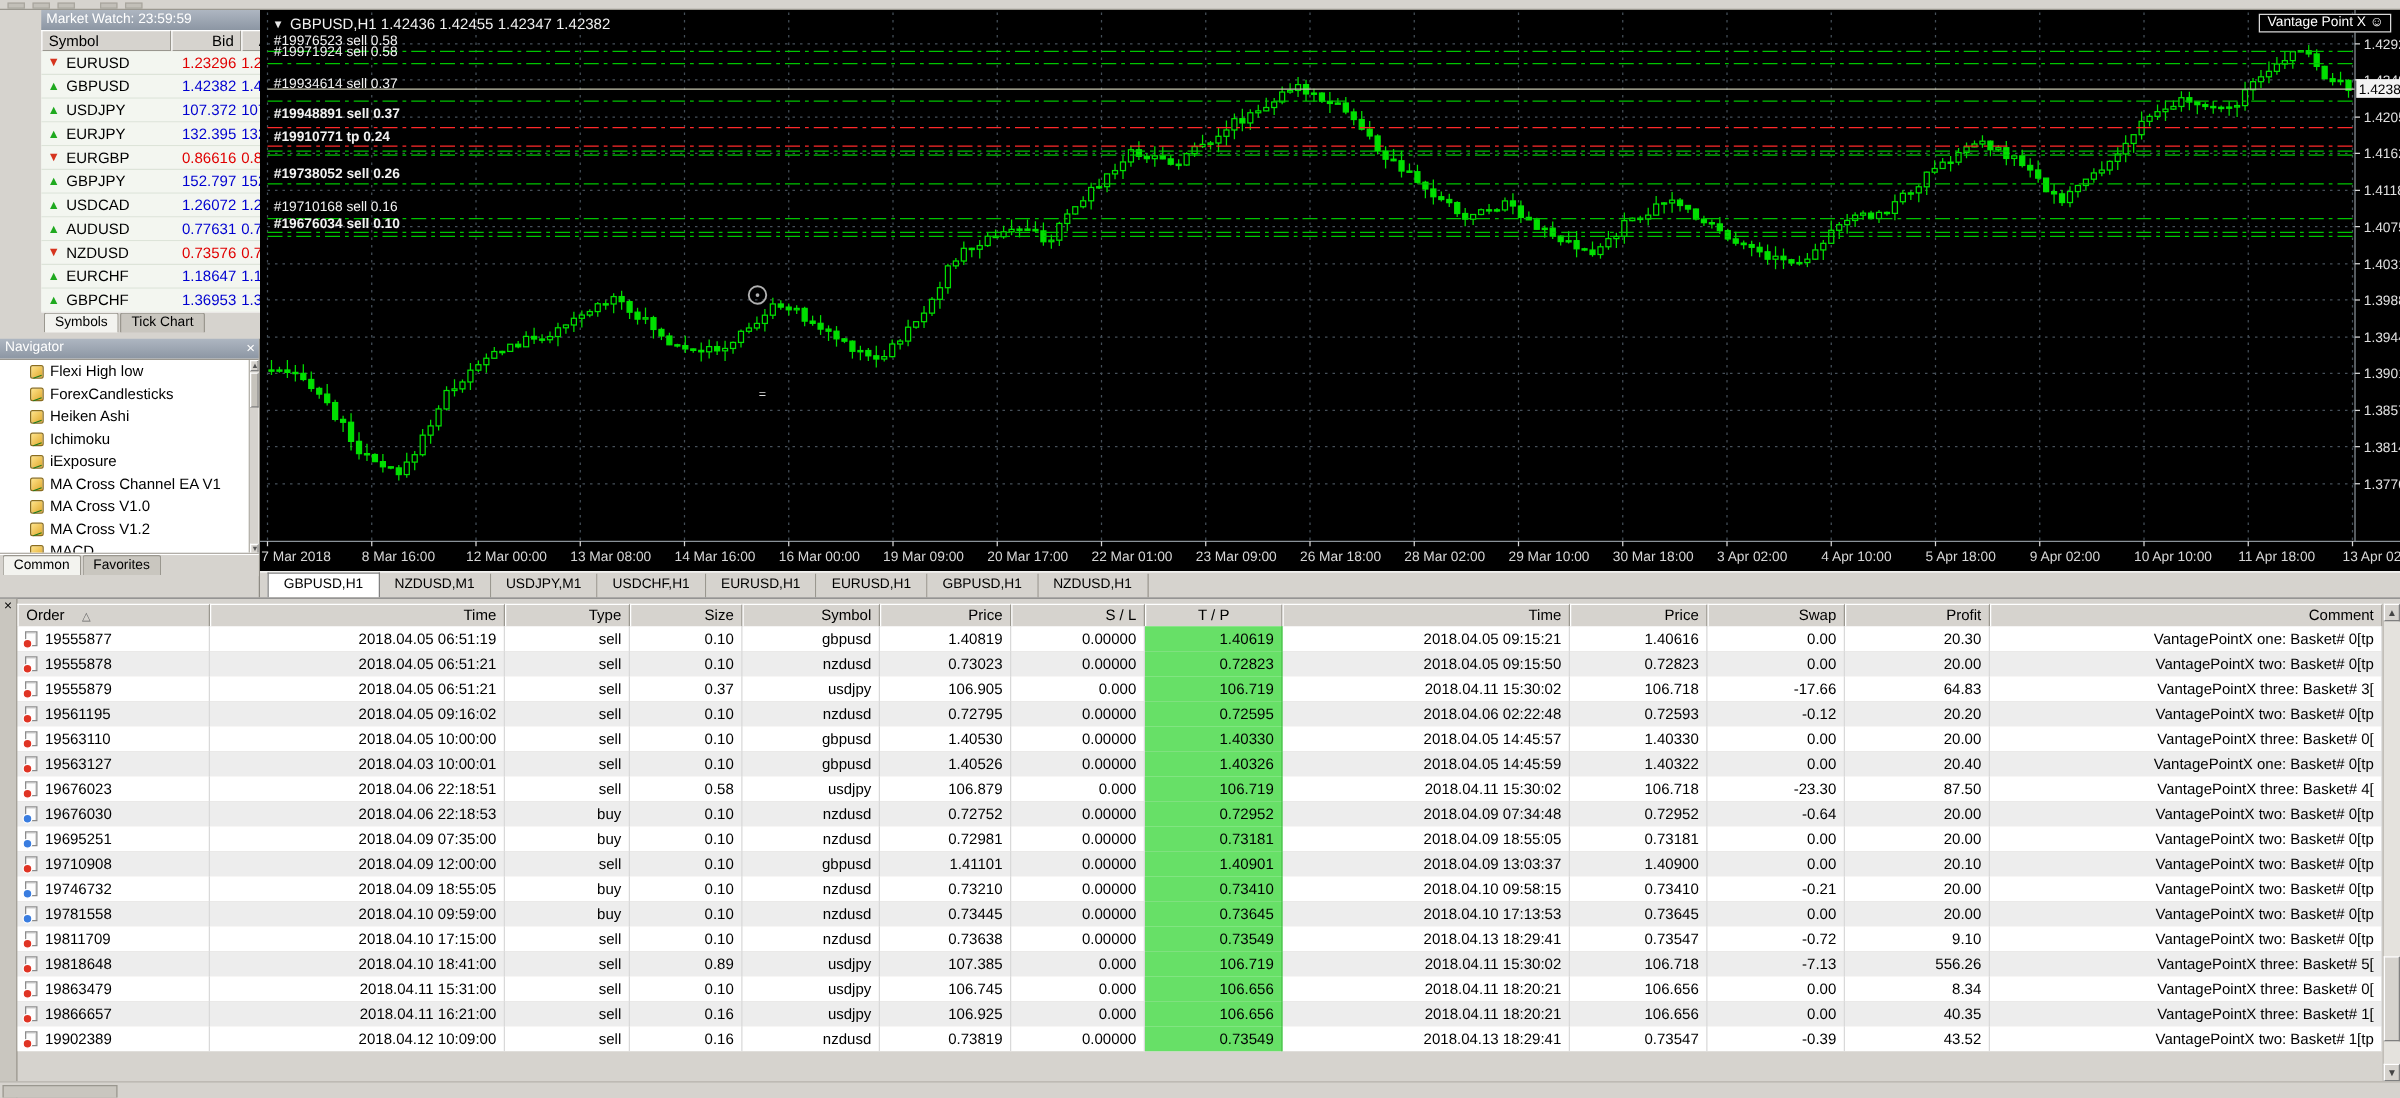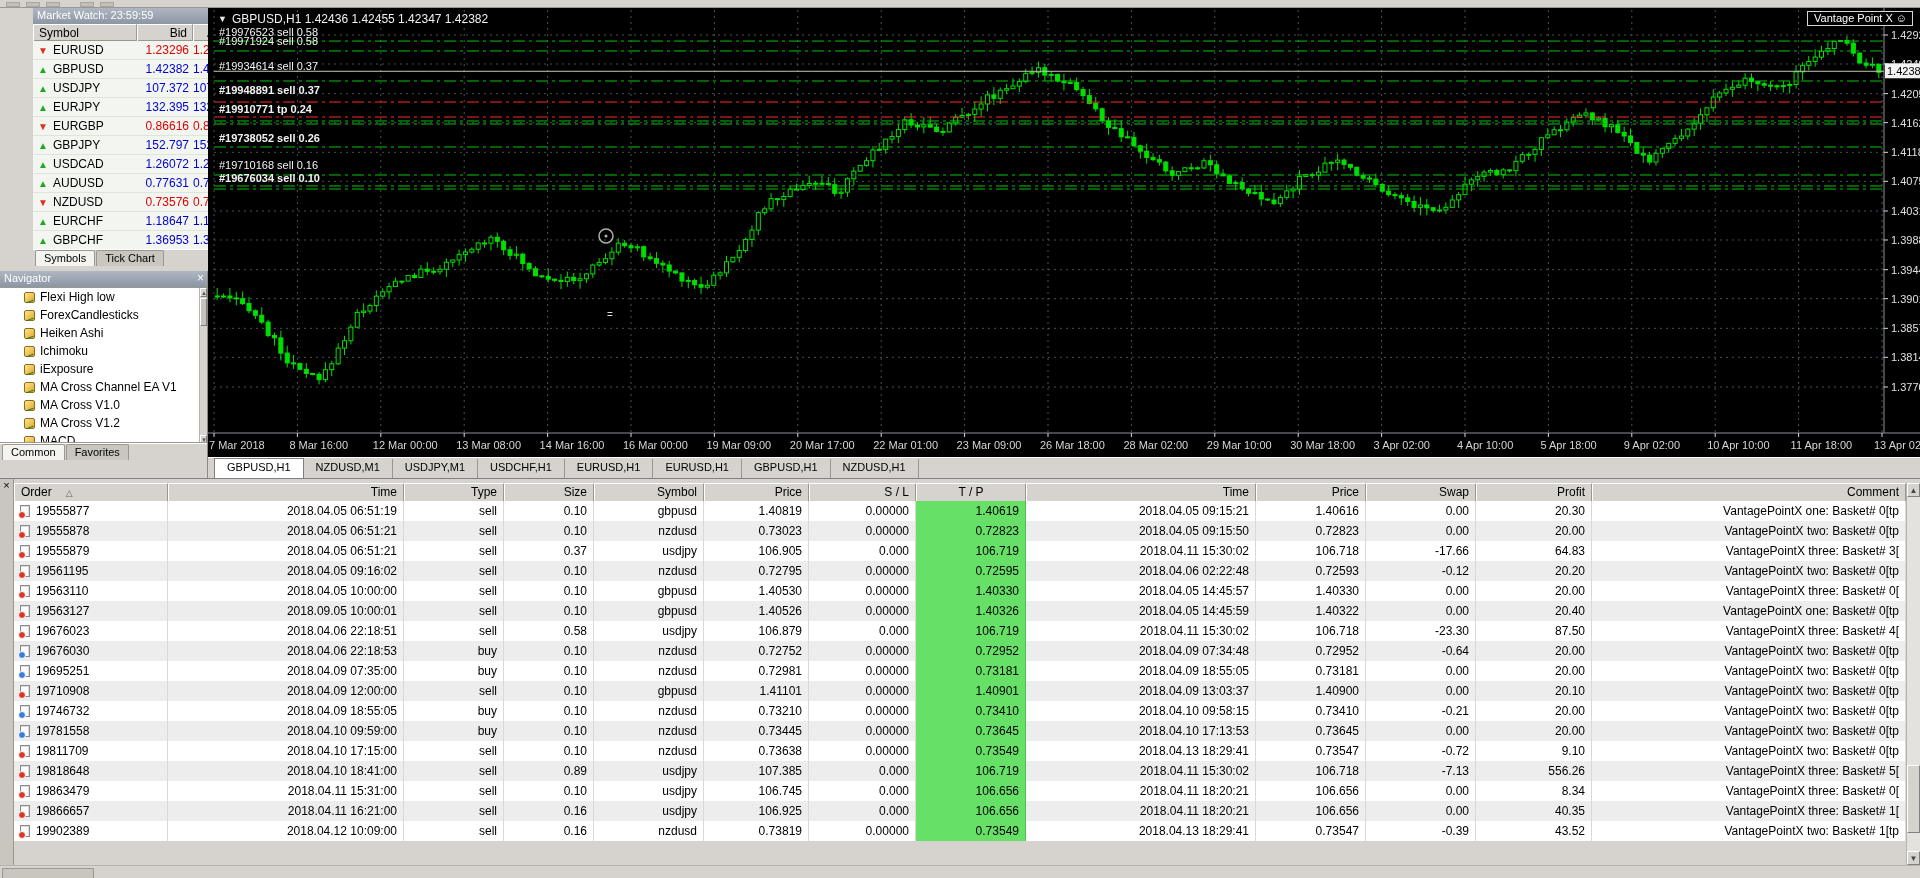--- a/index.html
+++ b/index.html
@@ -1048,21 +1048,21 @@
             <div class="td" style="flex: 0 0 110px;">1.40330</div>
             <div class="td" style="flex: 0 0 110px;">0.00</div>
             <div class="td" style="flex: 0 0 116px;">20.00</div>
             <div class="td" style="flex: 1 1 auto;">VantagePointX three: Basket# 0[</div>
           </div>
           <div class="t-row alt">
             <div class="td order" style="flex: 0 0 154px;">
               <span class="doc sell"></span>
               <span>19563127</span>
             </div>
-            <div class="td" style="flex: 0 0 236px;">2018.09.05 10:00:01</div>
+            <div class="td" style="flex: 0 0 236px;">2018.04.03 10:00:01</div>
             <div class="td" style="flex: 0 0 100px;">sell</div>
             <div class="td" style="flex: 0 0 90px;">0.10</div>
             <div class="td" style="flex: 0 0 110px;">gbpusd</div>
             <div class="td" style="flex: 0 0 105px;">1.40526</div>
             <div class="td" style="flex: 0 0 107px;">0.00000</div>
             <div class="td tp" style="flex: 0 0 110px;">1.40326</div>
             <div class="td" style="flex: 0 0 230px;">2018.04.05 14:45:59</div>
             <div class="td" style="flex: 0 0 110px;">1.40322</div>
             <div class="td" style="flex: 0 0 110px;">0.00</div>
             <div class="td" style="flex: 0 0 116px;">20.40</div>

